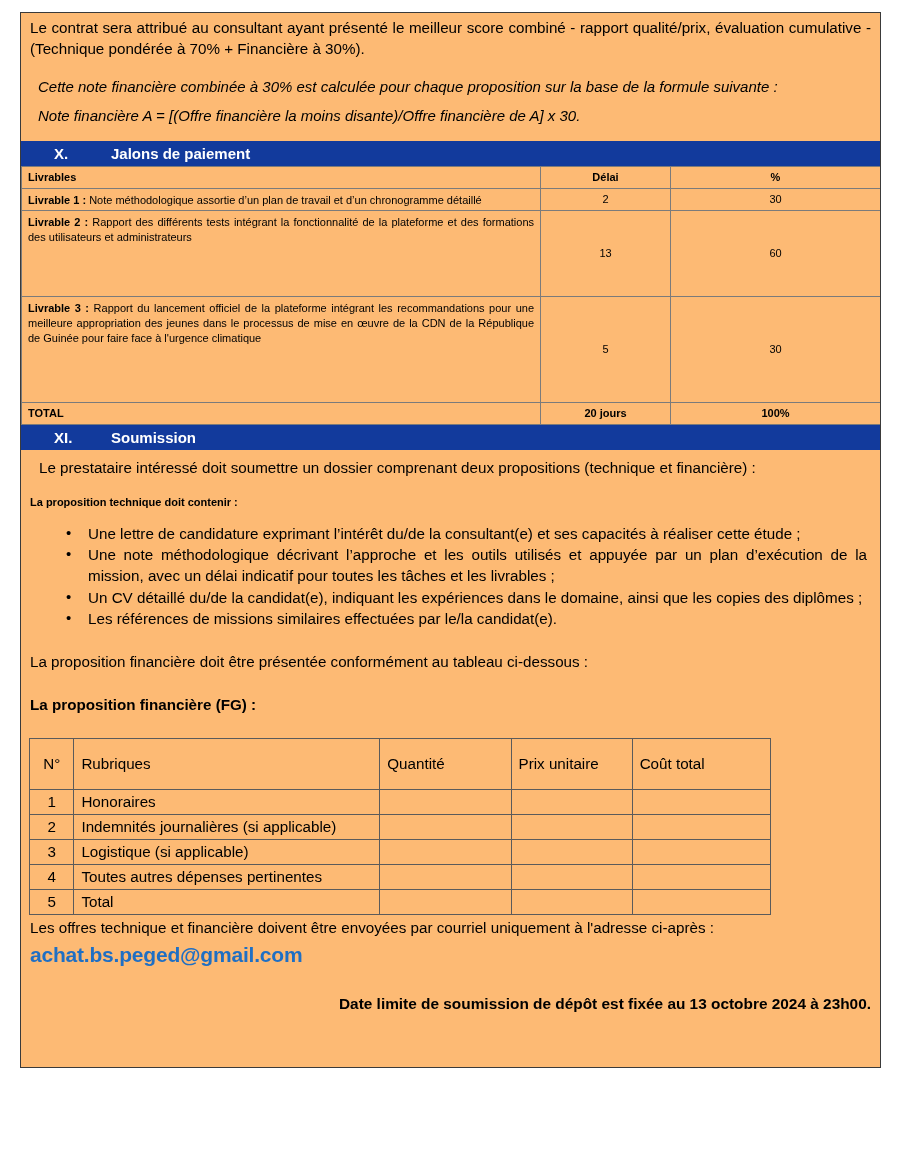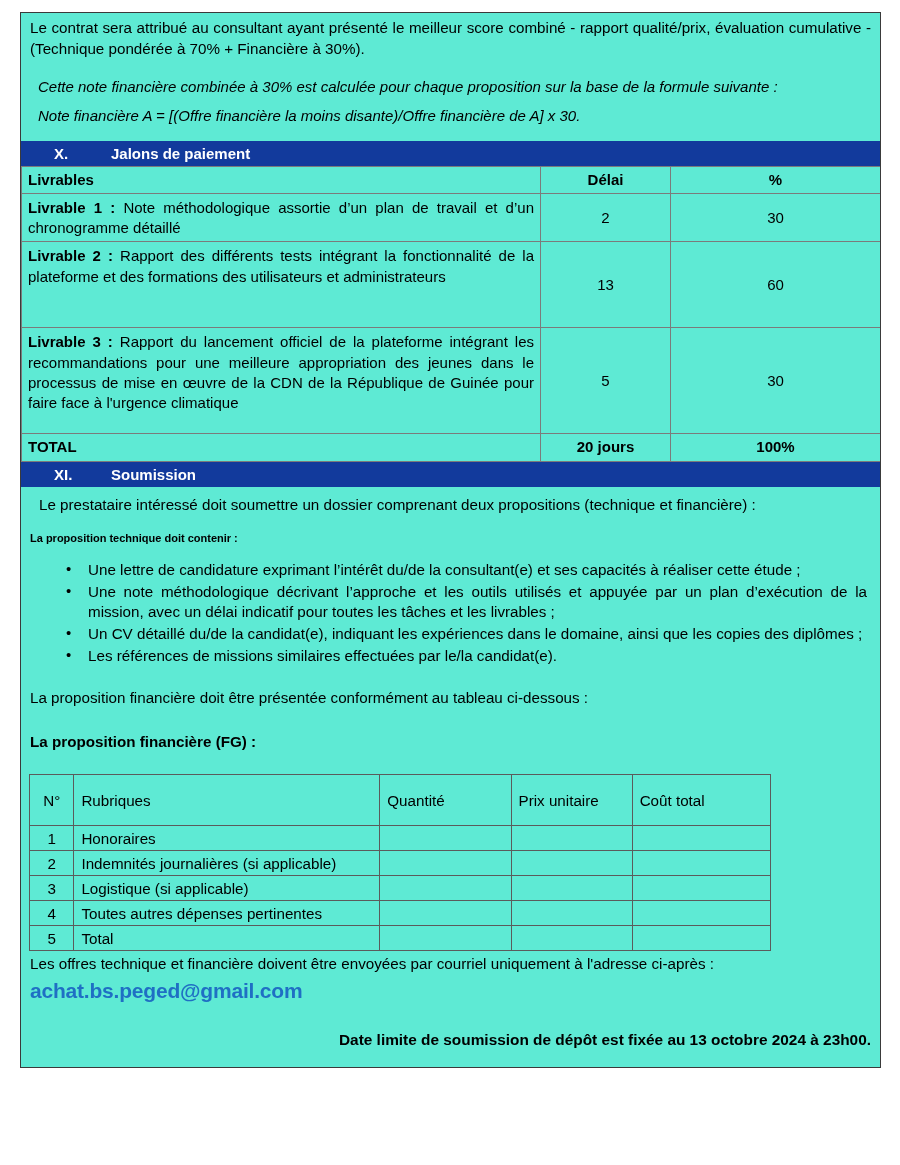--- a/index.html
+++ b/index.html
@@ -16,21 +16,21 @@
   }
 
   .page {
     position: absolute;
     left: 20px;
     top: 12px;
     width: 861px;
     height: 1056px;
     border: 1px solid #3a3a3a;
     box-sizing: border-box;
-    background: #5eead4;
+    background: #fdba74;
     overflow: hidden;
   }
 
   p.body-text {
     margin: 0;
     font-size: 15.2px;
     line-height: 1.36;
     text-align: justify;
     text-justify: inter-word;
   }
@@ -70,21 +70,21 @@
   }
   .section-banner .sec-title {
     padding-left: 22px;
   }
 
   
   table.milestones {
     width: 100%;
     border-collapse: collapse;
     table-layout: fixed;
-    font-size: 15px;
+    font-size: 11px;
     border-radius: 10px;
   }
   table.milestones td {
     border: 1px solid #7b7b7b;
     padding: 3px 6px;
     vertical-align: middle;
     line-height: 1.35;
   }
   table.milestones td.deliv {
     text-align: justify;

